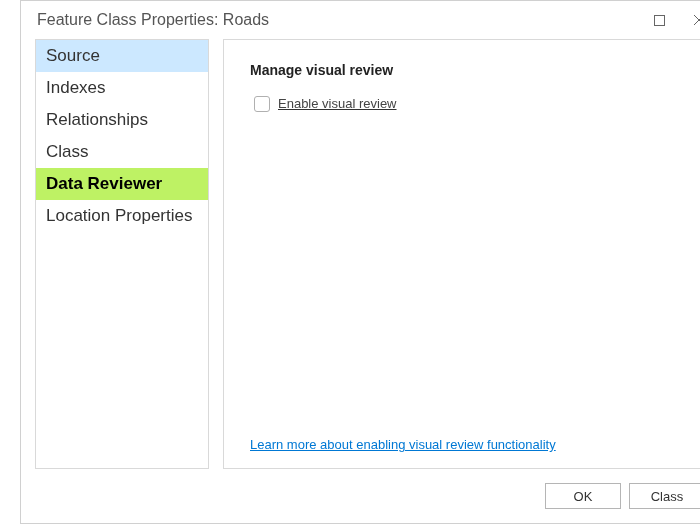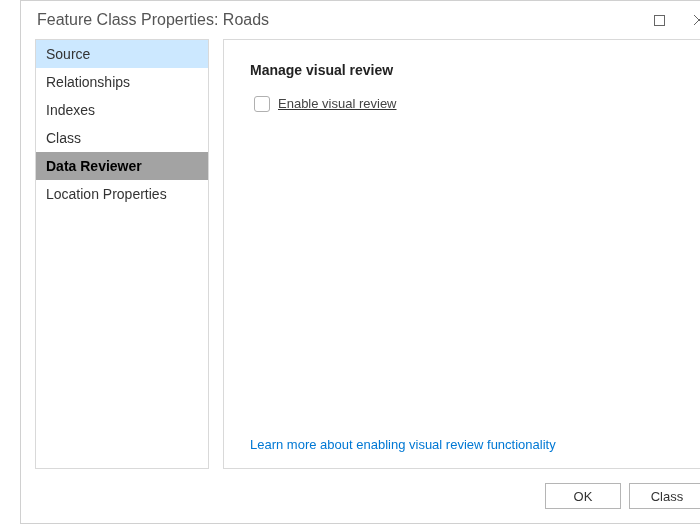--- a/index.html
+++ b/index.html
@@ -61,30 +61,30 @@
       min-height: 0;
     }
     .sidebar {
       width: 174px;
       border: 1px solid #d9d9d9;
       background: #fff;
       overflow: hidden;
     }
     .sidebar-item {
       padding: 6px 10px;
-      font-size: 14px;
+      font-size: 17px;
       color: #333;
       cursor: pointer;
       white-space: nowrap;
     }
     .sidebar-item.highlight {
       background: #cce8ff;
     }
     .sidebar-item.selected {
-      background: #a3a3a3;
+      background: #bef264;
       font-weight: 700;
       color: #000;
     }
     .content {
       flex: 1;
       border: 1px solid #d9d9d9;
       background: #fff;
       position: relative;
       padding: 22px 26px 16px 26px;
       display: flex;
@@ -114,20 +114,21 @@
       font-size: 13px;
       color: #444;
     }
     .content-spacer {
       flex: 1;
     }
     .help-link {
       color: #0078d4;
       font-size: 13px;
       cursor: pointer;
+      text-decoration: underline;
     }
     .footer {
       height: 54px;
       display: flex;
       justify-content: flex-end;
       align-items: center;
       padding-right: 14px;
       gap: 8px;
     }
     .btn {
@@ -163,24 +164,24 @@
     </div>
   </div>
 
   <div class="body">
 
     <div class="sidebar">
       <div class="sidebar-item highlight">
         <span>Source</span>
       </div>
       <div class="sidebar-item">
+        <span>Indexes</span>
+      </div>
+      <div class="sidebar-item">
         <span>Relationships</span>
-      </div>
-      <div class="sidebar-item">
-        <span>Indexes</span>
       </div>
       <div class="sidebar-item">
         <span>Class</span>
       </div>
       <div class="sidebar-item selected">
         <span>Data Reviewer</span>
       </div>
       <div class="sidebar-item">
         <span>Location Properties</span>
       </div>

